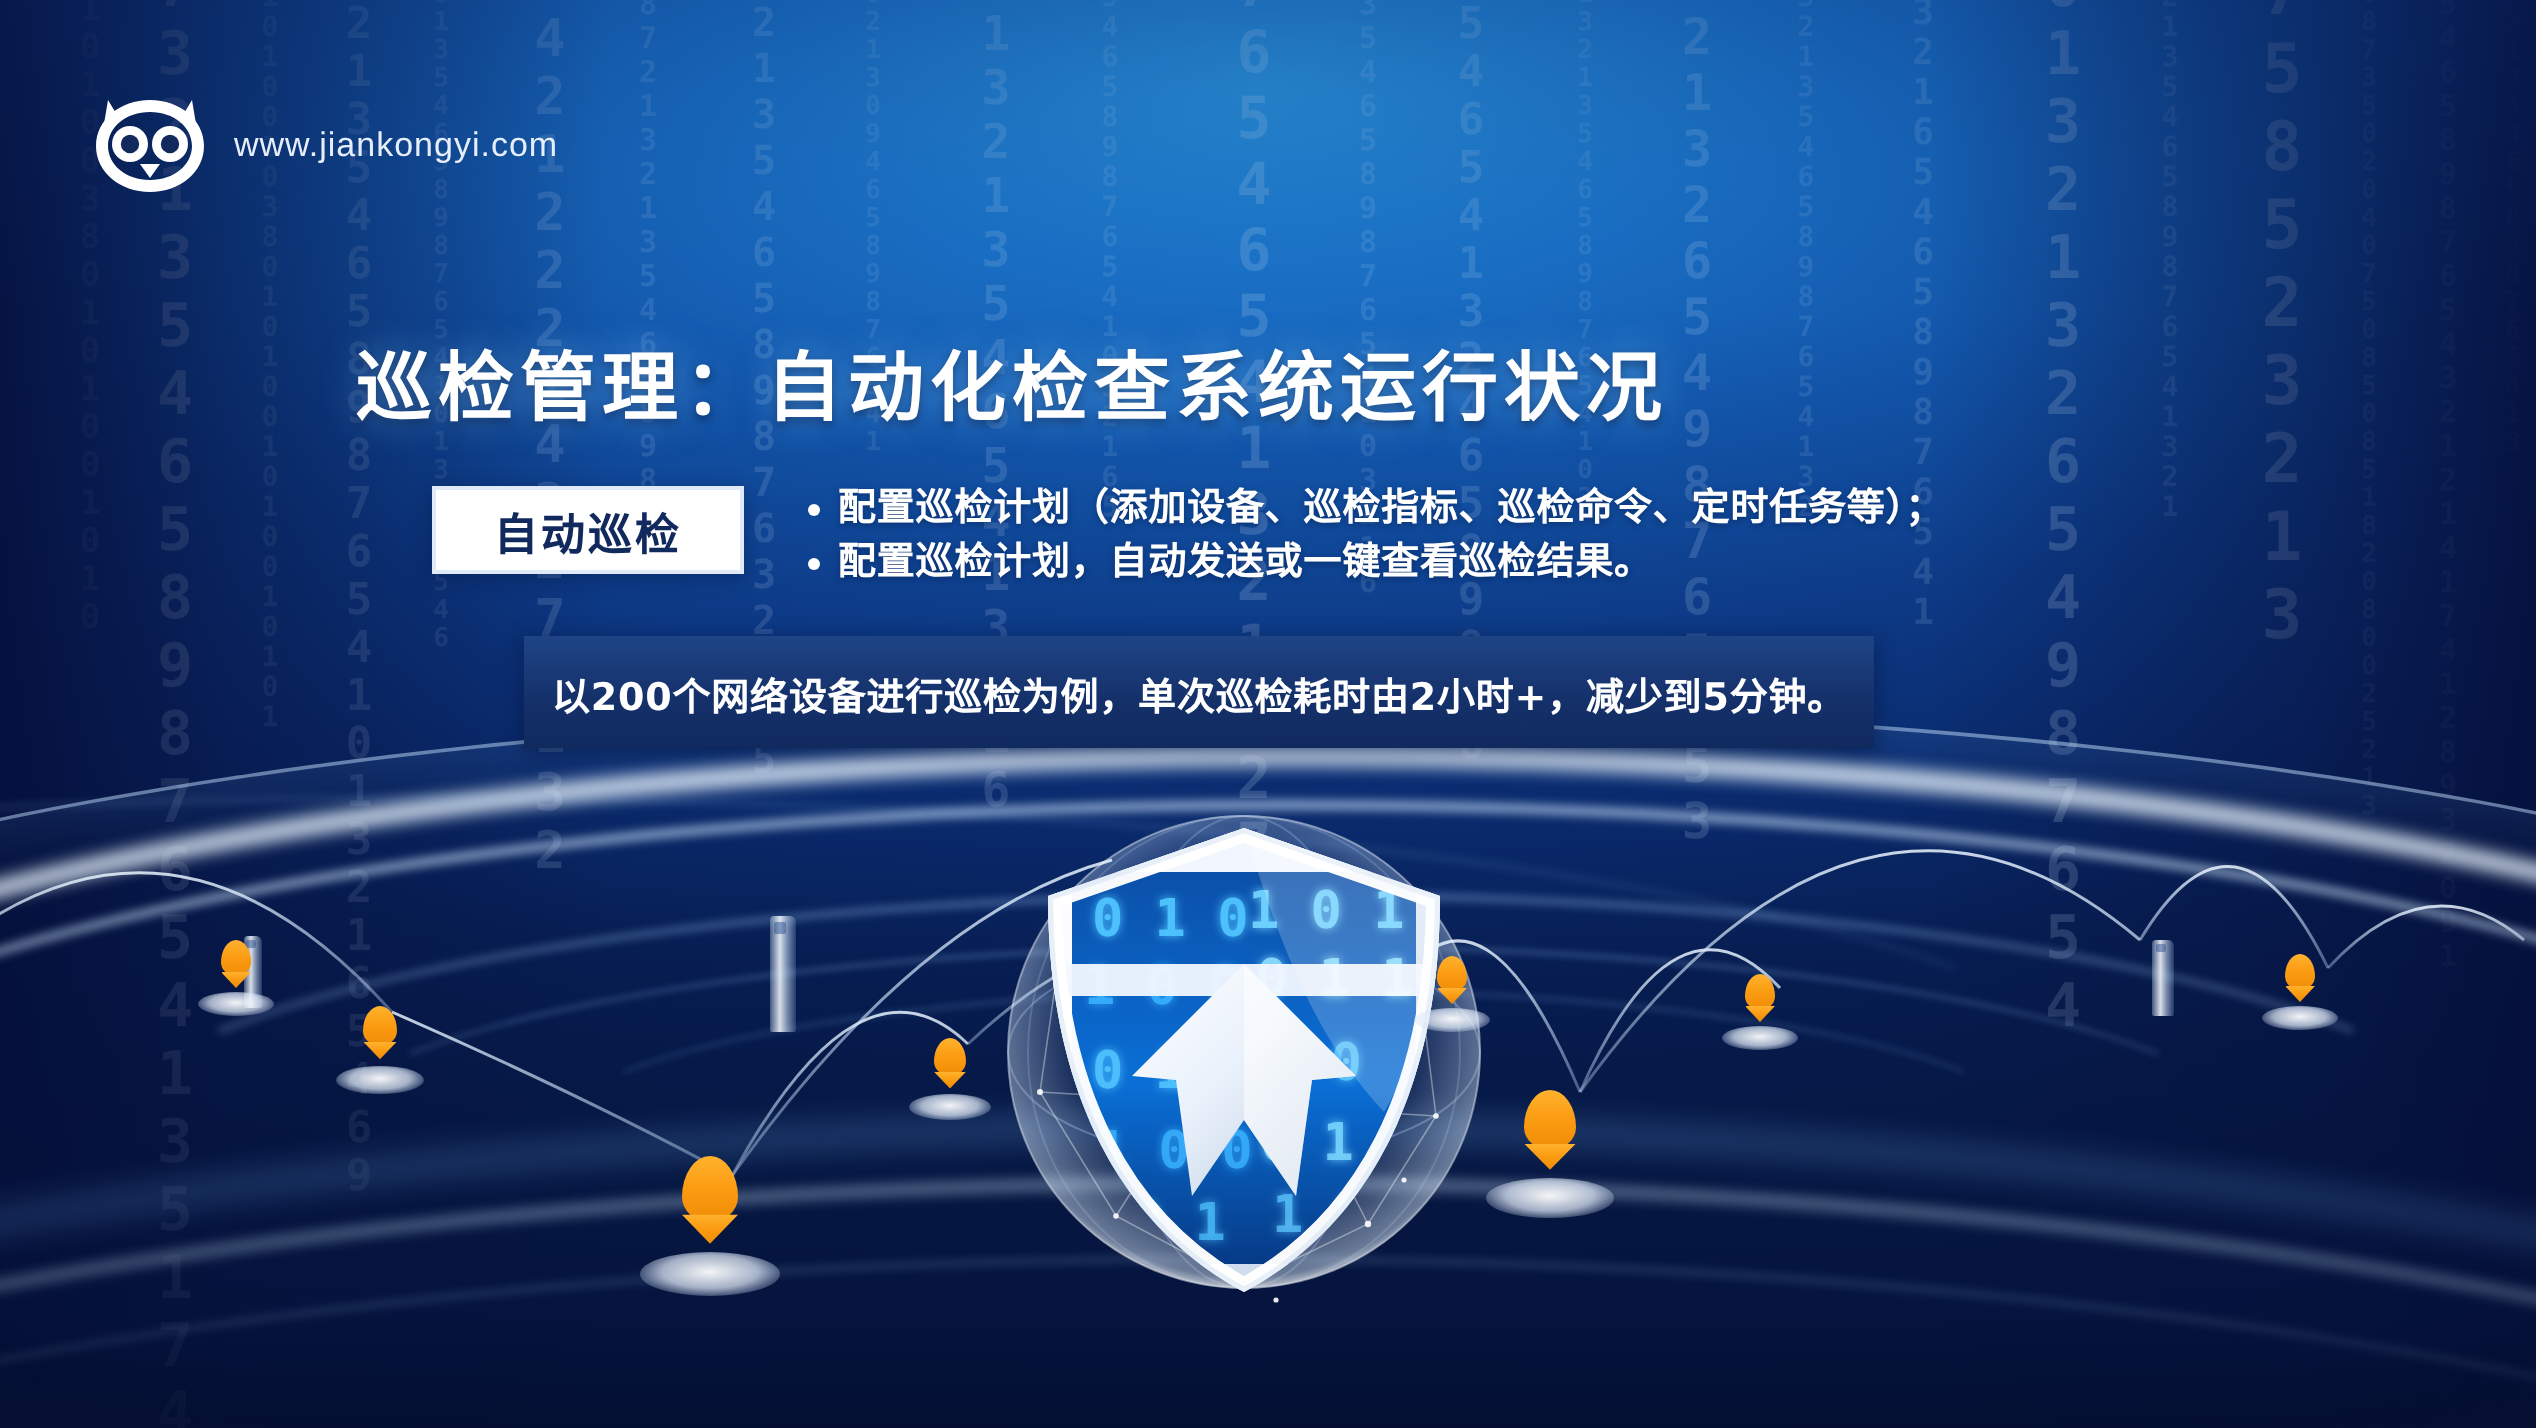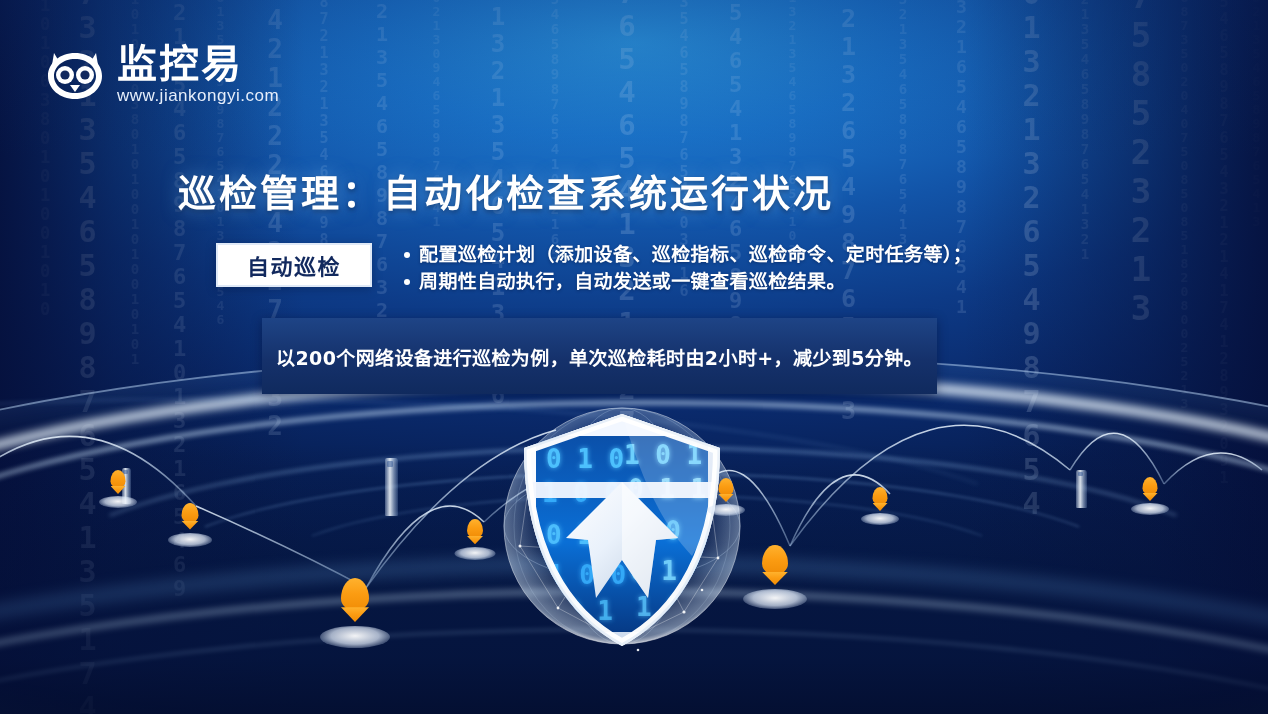--- a/index.html
+++ b/index.html
@@ -108,21 +108,21 @@
   }
   .dot{
     width:6px;height:6px;border-radius:50%;background:#ffffff;
     margin:11px 9px 0 0;flex:0 0 auto;
   }
 
   
   #highlight{
     position:absolute;left:262px;top:318px;
     height:52px;
-    padding:12px 14px;
+    padding:2px 14px;
     display:flex;align-items:center;
     background:linear-gradient(180deg,#1e4486 0%,#15316b 55%,#102a5e 100%);
     box-shadow:0 2px 10px rgba(3,14,48,.45);
   }
   #highlight-text{
     font-size:19px;font-weight:700;color:#ffffff;letter-spacing:.4px;white-space:nowrap;
     font-family:"DejaVu Sans","Liberation Sans",sans-serif;
   }
 
   
@@ -392,39 +392,38 @@
         <path d="M31 6 C16 6 4 16 4 29 C4 42 16 52 31 52 C46 52 58 42 58 29 C58 16 46 6 31 6 Z
                  M31 12 C43 12 52 19.6 52 29 C52 38.4 43 46 31 46 C19 46 10 38.4 10 29 C10 19.6 19 12 31 12 Z"></path>
         <circle cx="21" cy="28" r="9"></circle>
         <circle cx="41" cy="28" r="9"></circle>
         <path d="M26 38 L36 38 L31 45 Z"></path>
       </g>
       <circle cx="21" cy="28" r="4.6" fill="#12295e"></circle>
       <circle cx="41" cy="28" r="4.6" fill="#12295e"></circle>
     </svg>
     <div class="logo-text">
-      <div class="logo-cn">监控易</div>
       <div class="logo-url">www.jiankongyi.com</div>
     </div>
   </div>
 
   <div id="headline">巡检管理：自动化检查系统运行状况</div>
 
   <div id="feature-row">
     <div id="badge">
       <span id="badge-label">自动巡检</span>
     </div>
     <div id="bullets">
         <div class="bullet">
           <span class="dot"></span>
           <span>配置巡检计划（添加设备、巡检指标、巡检命令、定时任务等）；</span>
         </div>
         <div class="bullet">
           <span class="dot"></span>
-          <span>周期性自动执行，自动发送或一键查看巡检结果。</span>
+          <span>配置巡检计划，自动发送或一键查看巡检结果。</span>
         </div>
       </div>
   </div>
 
   <div id="highlight">
     <span id="highlight-text">以200个网络设备进行巡检为例，单次巡检耗时由2小时+，减少到5分钟。</span>
   </div>
 
 </div>
 

